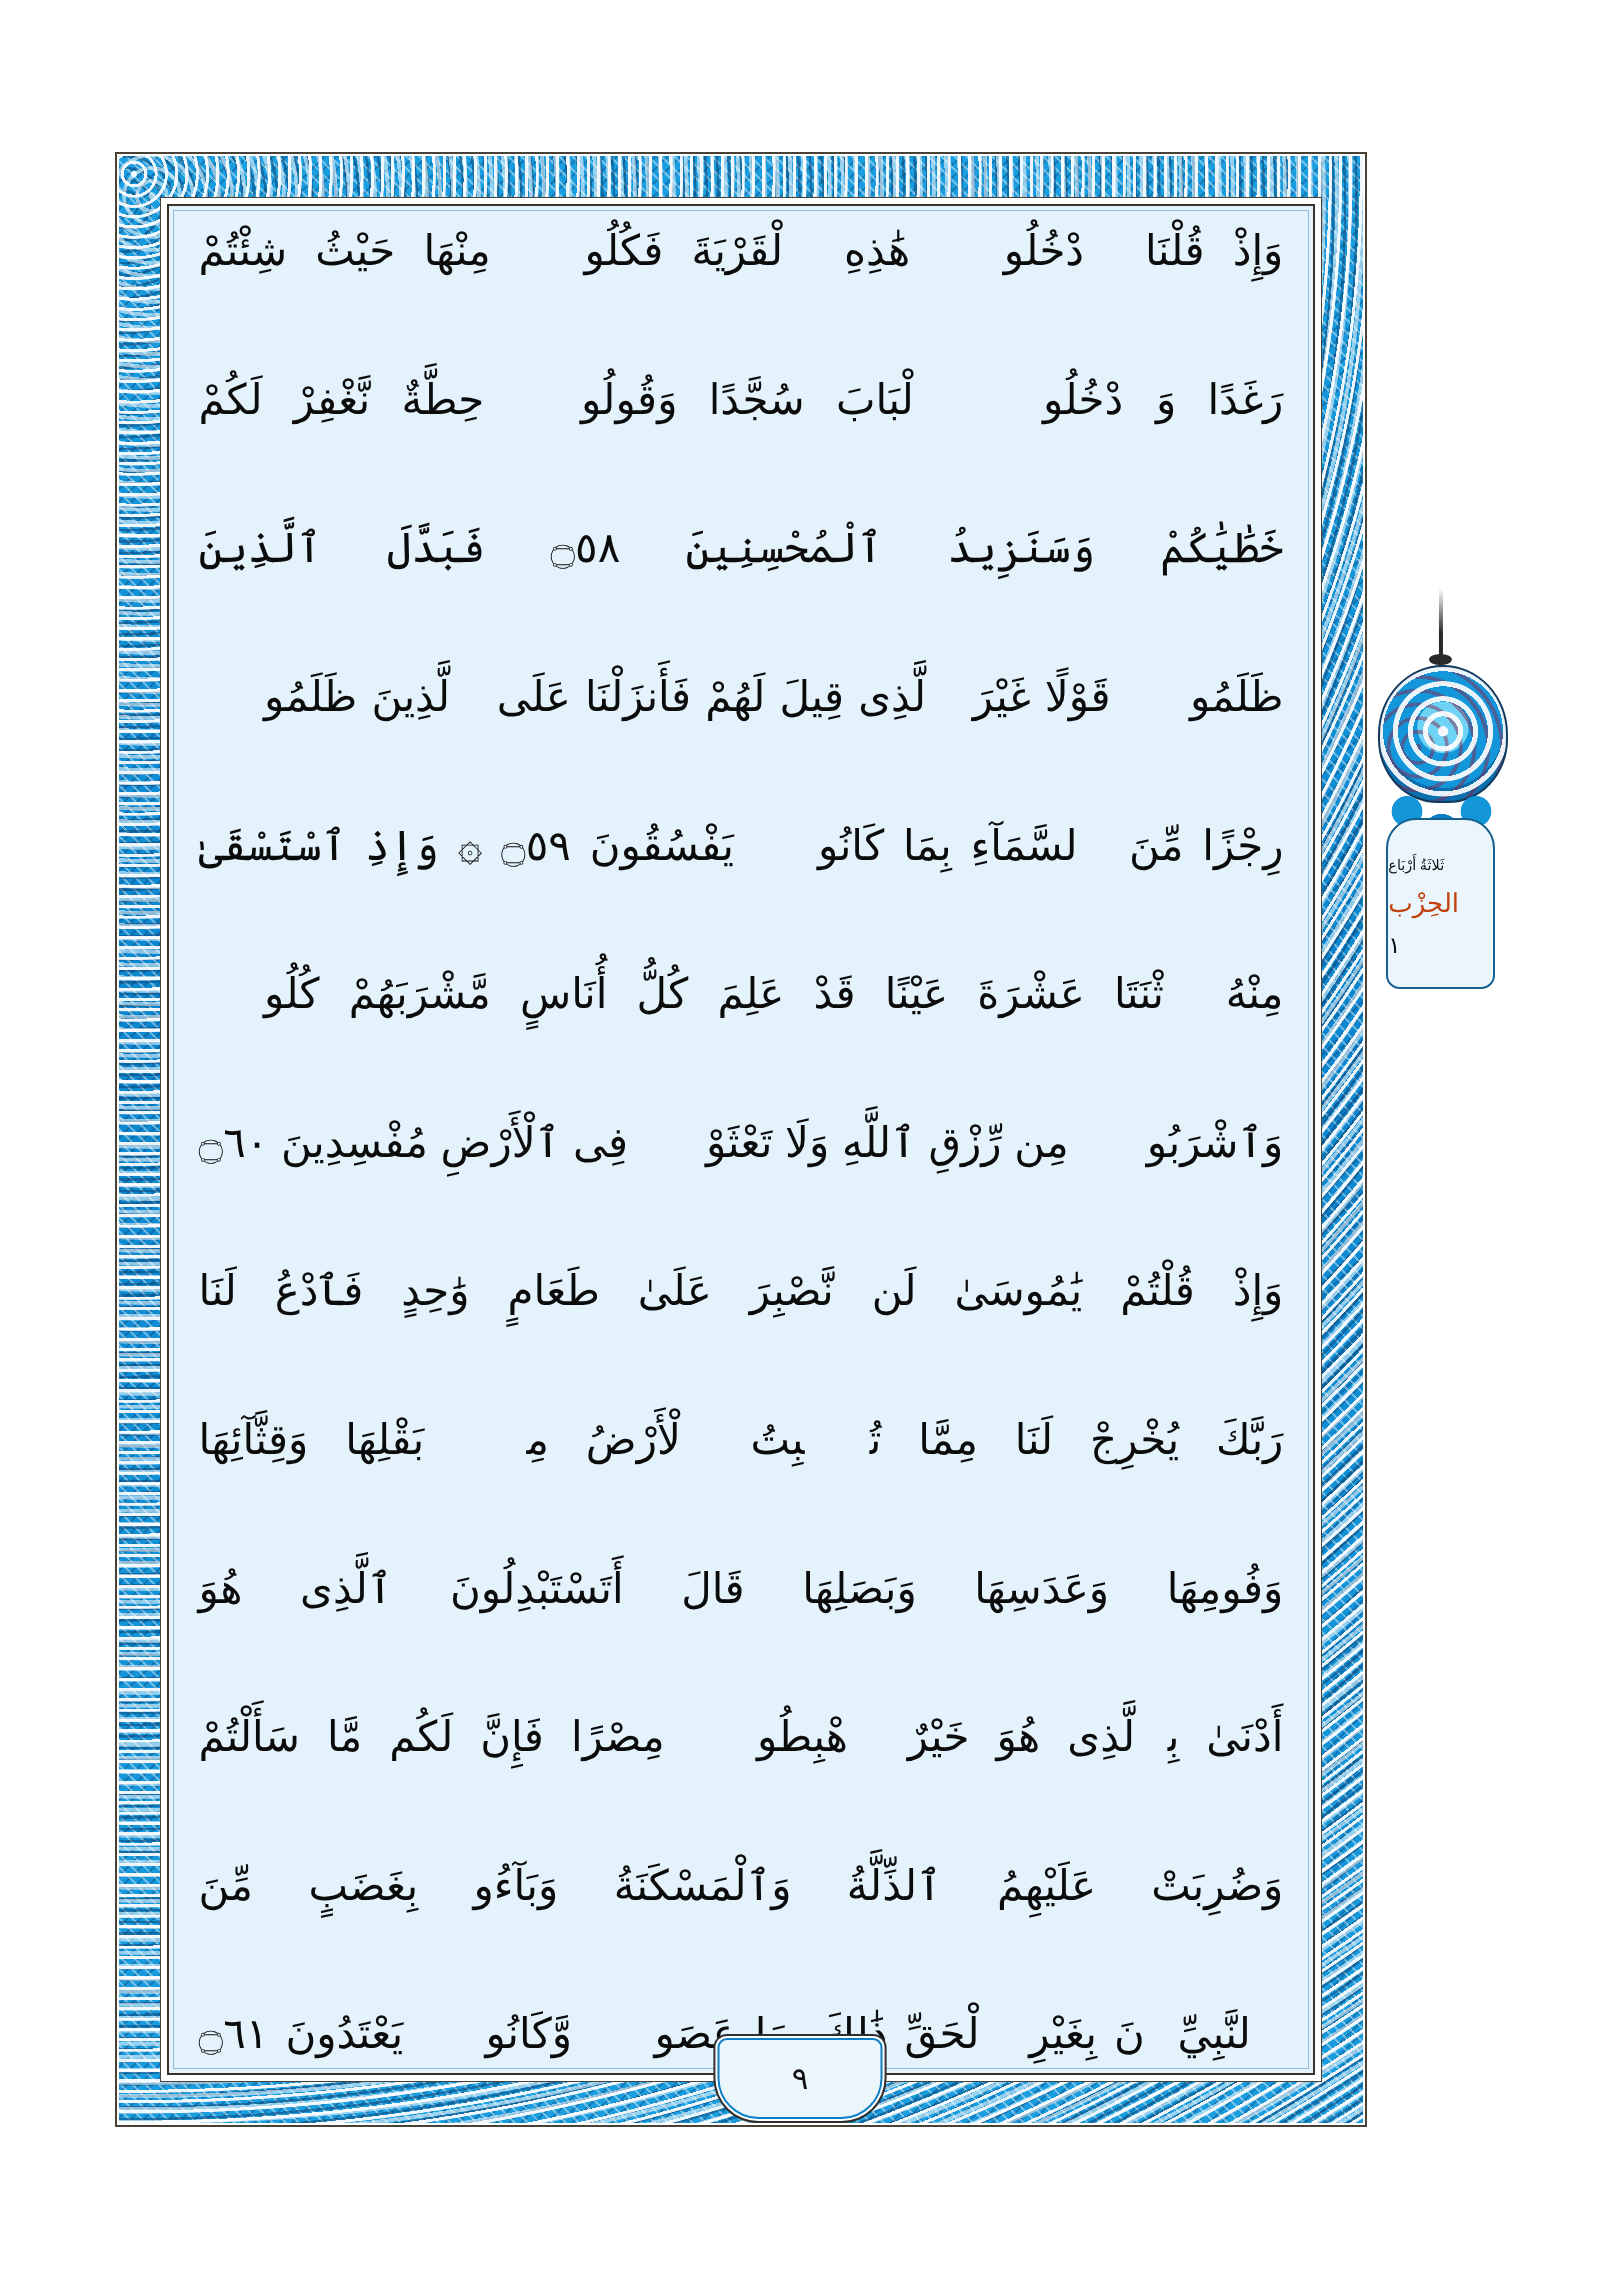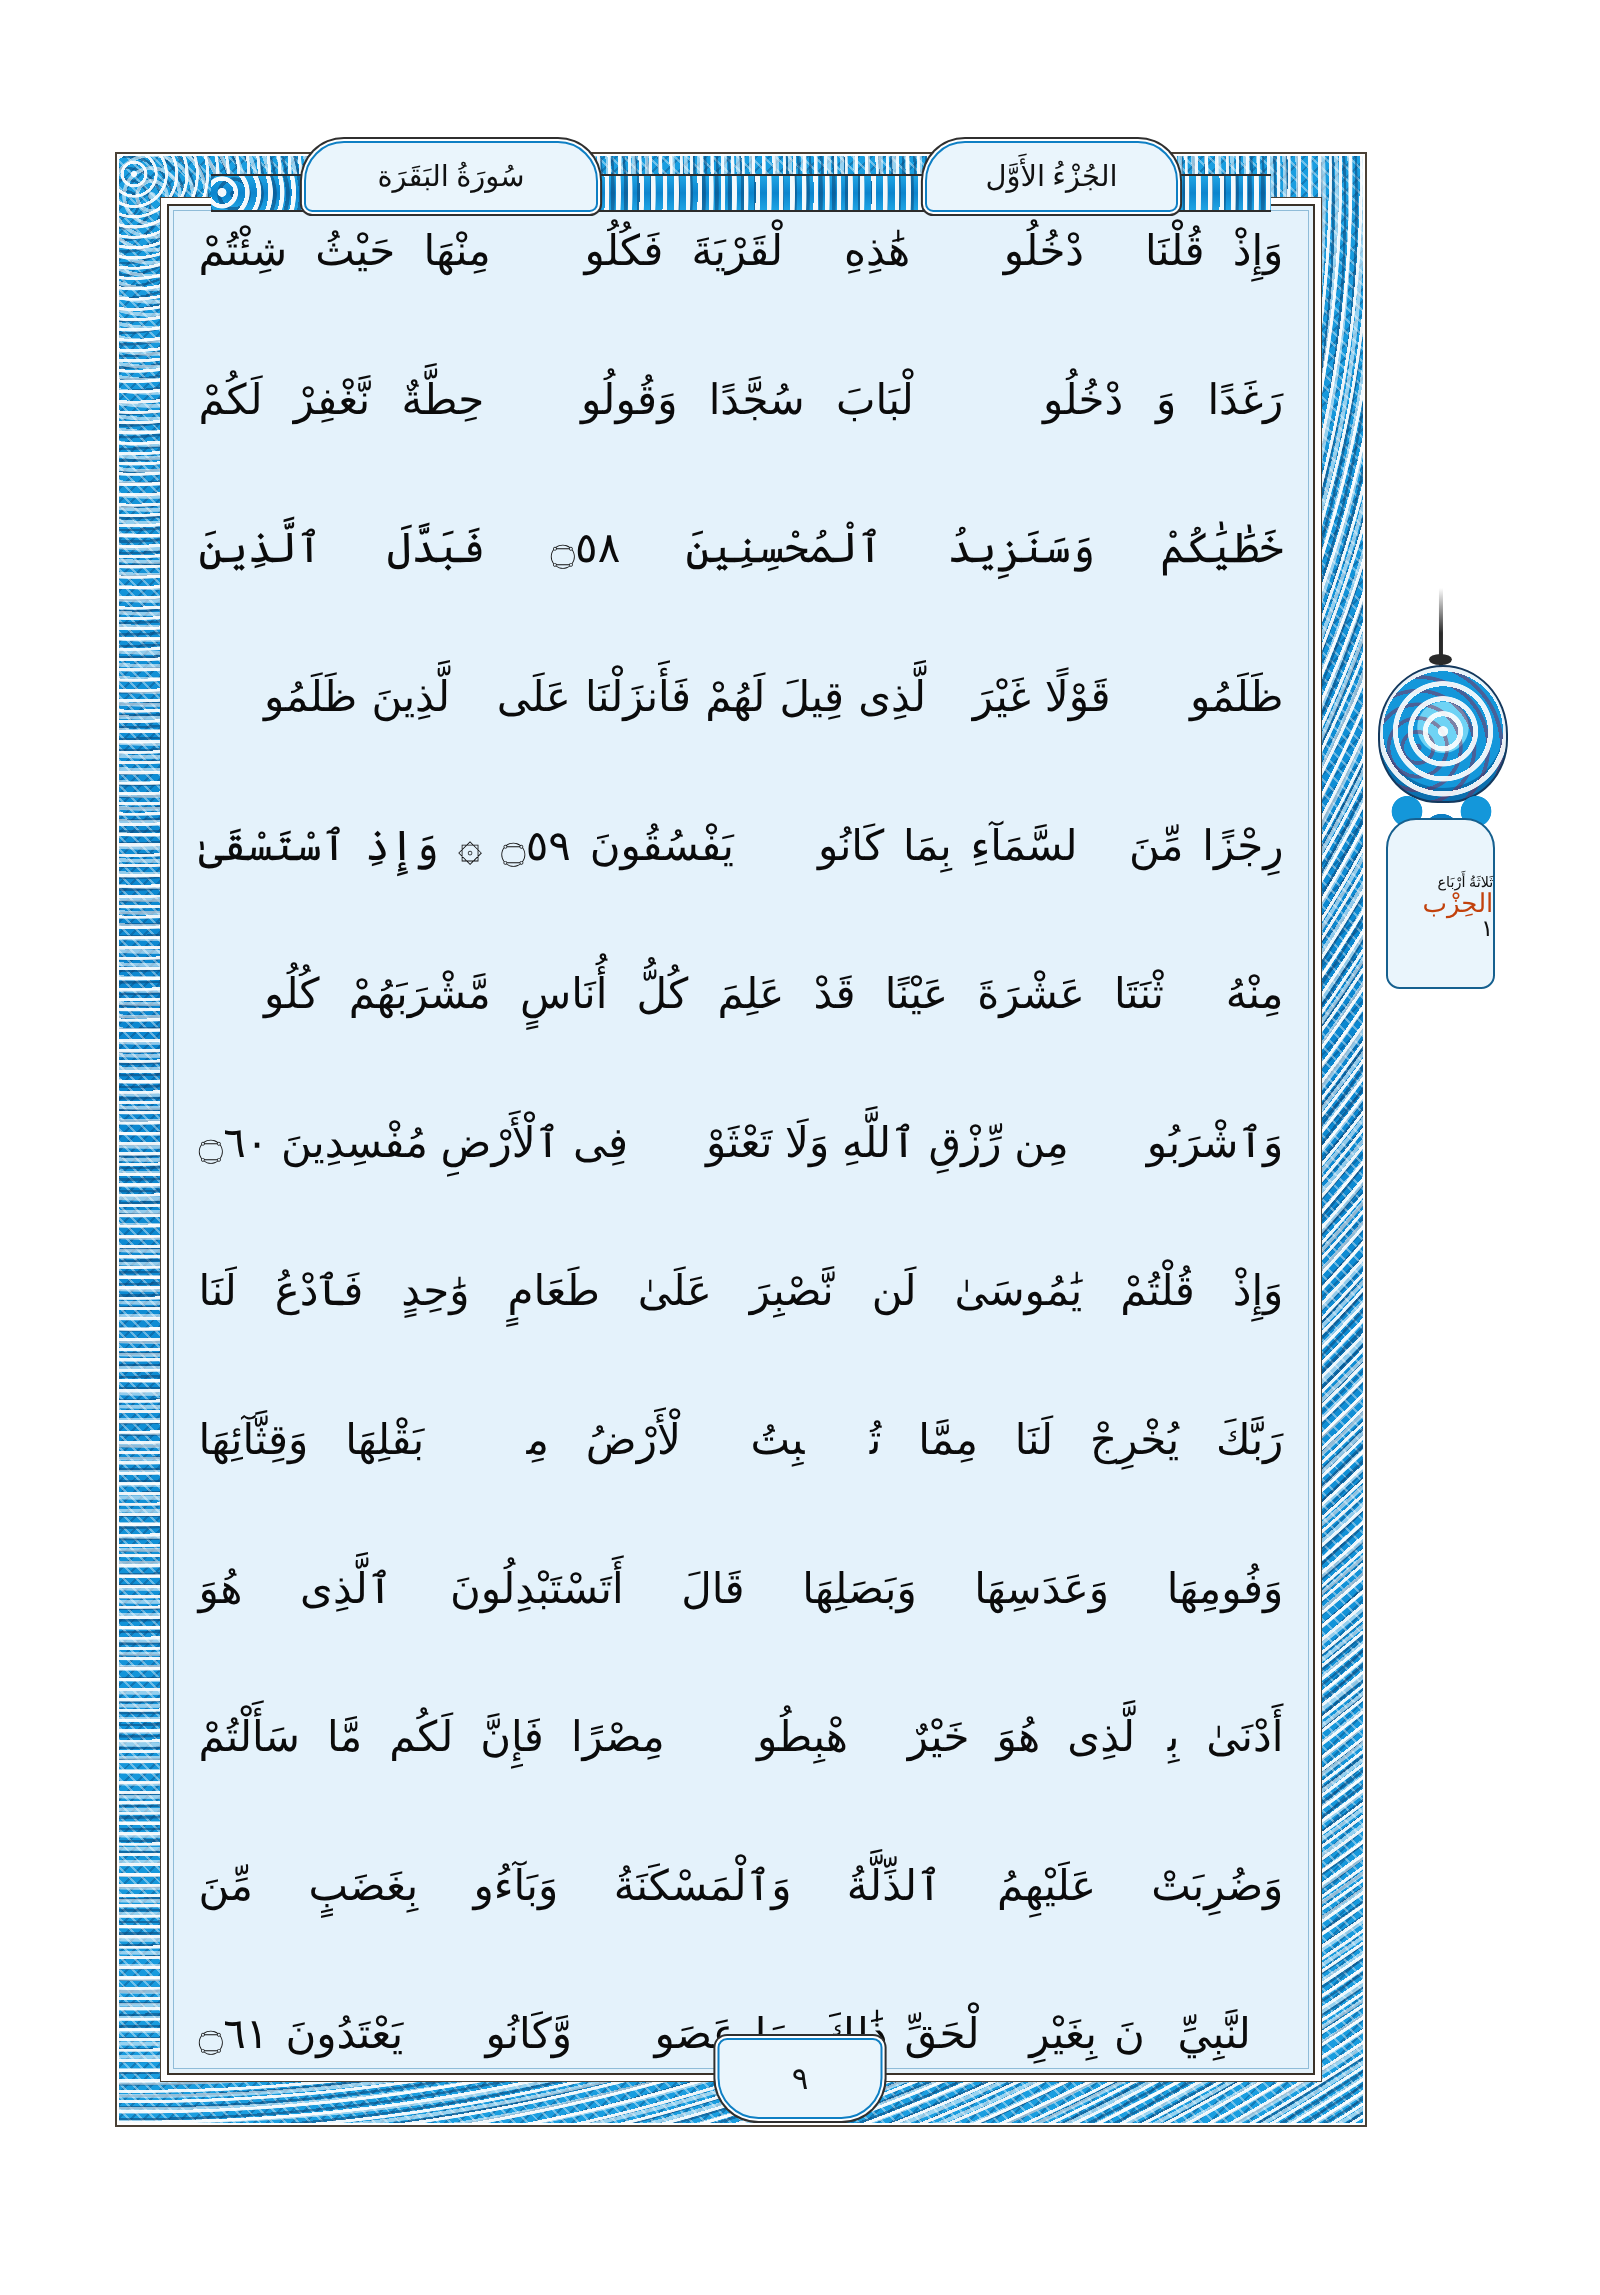--- a/index.html
+++ b/index.html
@@ -201,23 +201,23 @@
     position: absolute;
     left: 12.3px;
     top: 230px;
     width: 109px;
     height: 171px;
     background: #eaf5fc;
     border: 2.7px solid #16608f;
     border-radius: 30px 30px 13.7px 13.7px;
     display: flex;
     flex-direction: column;
-    align-items: flex-end;
+    align-items: flex-start;
     justify-content: center;
-    gap: 0;
+    gap: 17px;
     padding-top: 9.6px;
     box-sizing: border-box;
   }
   .hizb-quarter {
     font-size: 14.4px;
     color: #111;
     direction: rtl;
     white-space: nowrap;
     line-height: 1.05;
     text-align: center;
@@ -280,29 +280,20 @@
             <div class="ayah-line">أَدْنَىٰ بِٱلَّذِى هُوَ خَيْرٌ ٱهْبِطُوا۟ مِصْرًا فَإِنَّ لَكُم مَّا سَأَلْتُمْ</div>
             <div class="ayah-line">وَضُرِبَتْ عَلَيْهِمُ ٱلذِّلَّةُ وَٱلْمَسْكَنَةُ وَبَآءُو بِغَضَبٍ مِّنَ</div>
             <div class="ayah-line">ٱلنَّبِيِّۦنَ بِغَيْرِ ٱلْحَقِّ ذَٰلِكَ بِمَا عَصَوا۟ وَّكَانُوا۟ يَعْتَدُونَ ۝٦١</div>
           </div>
 
         </div>
       </div>
     </div>
   </div>
 
-  <div class="cartouche-bar">
-    <div class="cartouche-rule"></div>
-    <div class="cartouche cartouche-surah">
-      <span>سُورَةُ البَقَرَة</span>
-    </div>
-    <div class="cartouche cartouche-juz">
-      <span>الجُزْءُ الأَوَّل</span>
-    </div>
-  </div>
 
   <div class="hizb-medallion">
     <div class="hizb-finial"></div>
     <div class="hizb-dome"></div>
     <div class="hizb-curls"></div>
     <div class="hizb-body">
       <div class="hizb-quarter">ثَلاثَةُ أَرْبَاع</div>
       <div class="hizb-word">الحِزْب</div>
       <div class="hizb-num">١</div>
     </div>

